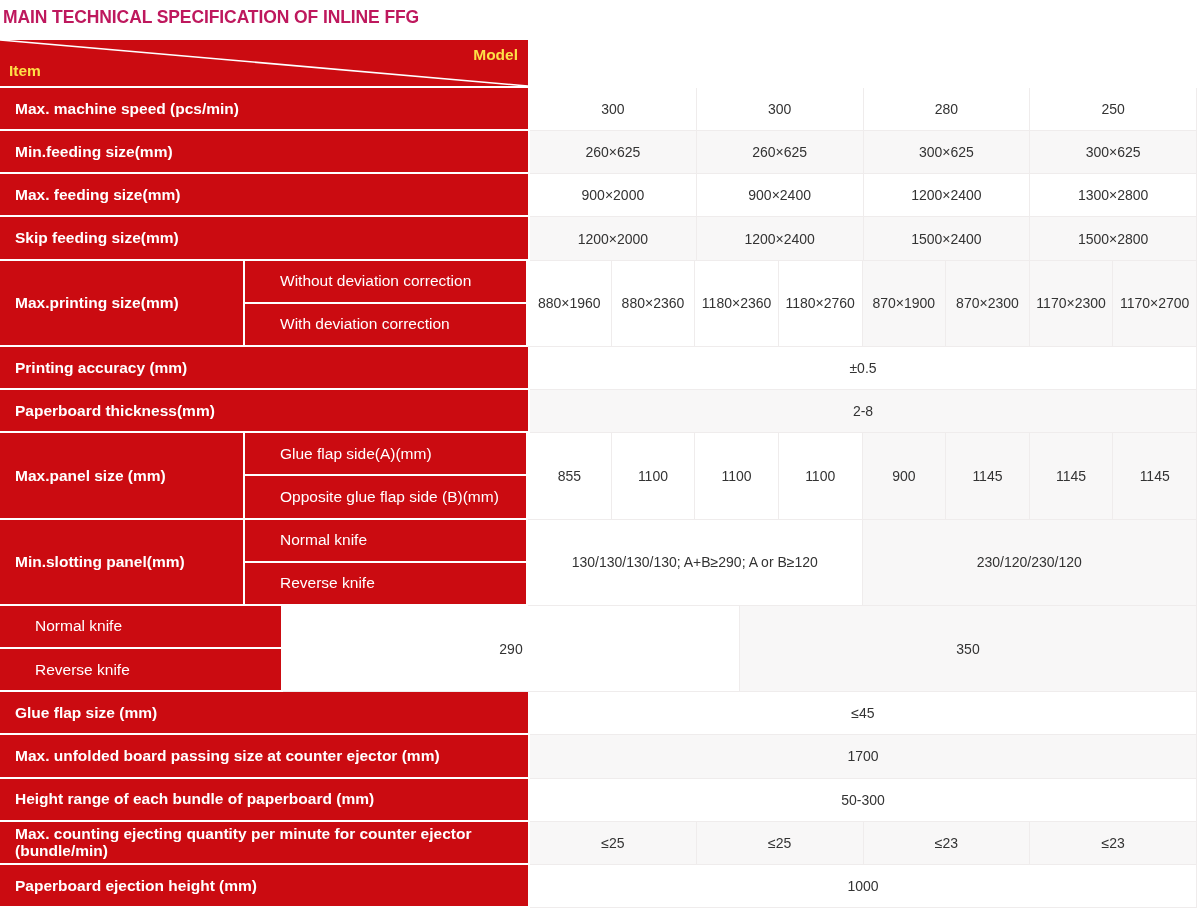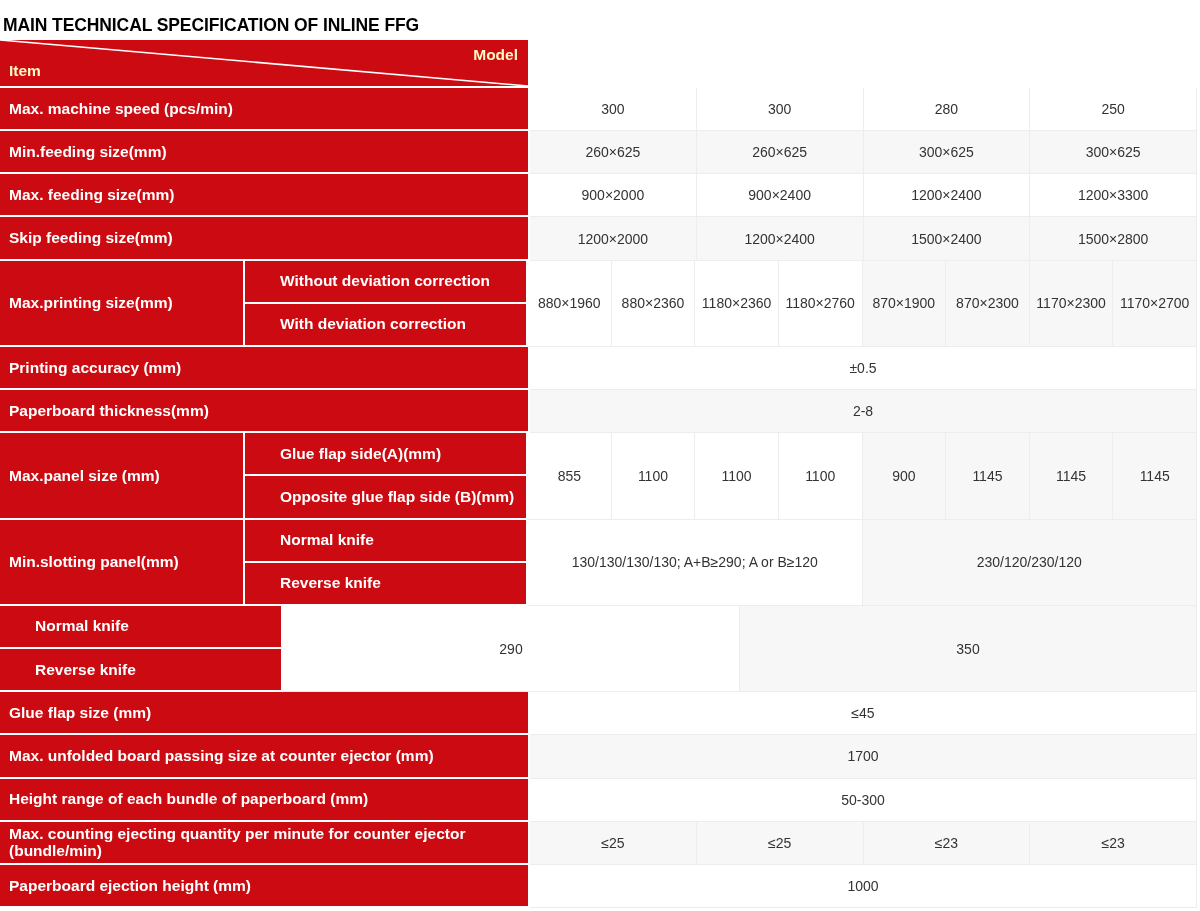--- a/index.html
+++ b/index.html
@@ -4,43 +4,43 @@
 <style>
   :root{
     --red:#cb0b11;
     --row-alt:#f8f7f7;
     --grid-line:#efecec;
     --text:#333333;
   }
   html,body{margin:0;padding:0;background:#fff;}
   .page{position:relative;width:1200px;height:911px;background:#fff;overflow:hidden;
         font-family:"Liberation Sans","DejaVu Sans",sans-serif;}
-  .title{position:absolute;top:15px;left:3px;font-size:17.5px;font-weight:700;color:#000000;
+  .title{position:absolute;top:7px;left:3px;font-size:17.5px;font-weight:700;color:#be185d;
          letter-spacing:-0.1px;}
   .spec-table{position:absolute;top:40px;left:0;width:1197px;height:868px;
               display:flex;flex-direction:column;}
   .trow{display:flex;flex:1 1 0;min-height:0;}
   .trow.h{flex:0 0 48px;}
   .trow.g{flex:2 2 0;}
   
   .rlab{flex:0 0 530px;box-sizing:border-box;background:var(--red);color:#fff;
-        display:flex;align-items:center;padding:0 6px 0 9px;
+        display:flex;align-items:center;padding:0 6px 0 15px;
         border-right:2px solid #fff;border-bottom:2px solid #fff;
         font-size:15.5px;font-weight:600;line-height:1.12;overflow:hidden;}
   .rlab.gmain{flex:0 0 245px;}
   .gsubs{flex:0 0 283px;box-sizing:border-box;display:flex;flex-direction:column;
          border-right:2px solid #fff;}
   .gsub{flex:1 1 0;min-height:0;background:var(--red);color:#fff;display:flex;align-items:center;
         box-sizing:border-box;padding-left:35px;border-bottom:2px solid #fff;
-        font-size:15.5px;font-weight:700;white-space:nowrap;overflow:hidden;}
+        font-size:15.5px;font-weight:400;white-space:nowrap;overflow:hidden;}
   
   .hcell{flex:0 0 530px;position:relative;box-sizing:border-box;background:var(--red);
          border-right:2px solid #fff;border-bottom:2px solid #fff;overflow:hidden;}
   .hcell svg{position:absolute;left:0;top:0;width:100%;height:100%;display:block;}
-  .hlabel{position:absolute;color:#fef9c3;font-size:15.5px;font-weight:600;}
+  .hlabel{position:absolute;color:#fde047;font-size:15.5px;font-weight:600;}
   .hlabel.model{top:6px;right:10px;}
   .hlabel.item{bottom:6px;left:9px;}
   
   .dcol{flex:1 1 0;display:flex;flex-direction:row;min-width:0;}
   .cells{flex:1 1 0;min-height:0;display:flex;box-sizing:border-box;
          border-bottom:1px solid var(--grid-line);border-right:1px solid var(--grid-line);}
   .trow.h .cells{border-top:1px solid var(--grid-line);}
   .cell{flex:1 1 0;display:flex;align-items:center;justify-content:center;
         font-size:14px;color:var(--text);box-sizing:border-box;
         border-left:1px solid var(--grid-line);}
@@ -93,21 +93,21 @@
     </div>
 
     <div class="trow s">
       <div class="rlab">
           <span>Max. feeding size(mm)</span>
         </div>
       <div class="cells bg-w">
         <div class="cell">900×2000</div>
         <div class="cell">900×2400</div>
         <div class="cell">1200×2400</div>
-        <div class="cell">1200×3300</div>
+        <div class="cell">1300×2800</div>
       </div>
     </div>
 
     <div class="trow s">
       <div class="rlab">
           <span>Skip feeding size(mm)</span>
         </div>
       <div class="cells bg-g">
         <div class="cell">1200×2000</div>
         <div class="cell">1200×2400</div>

